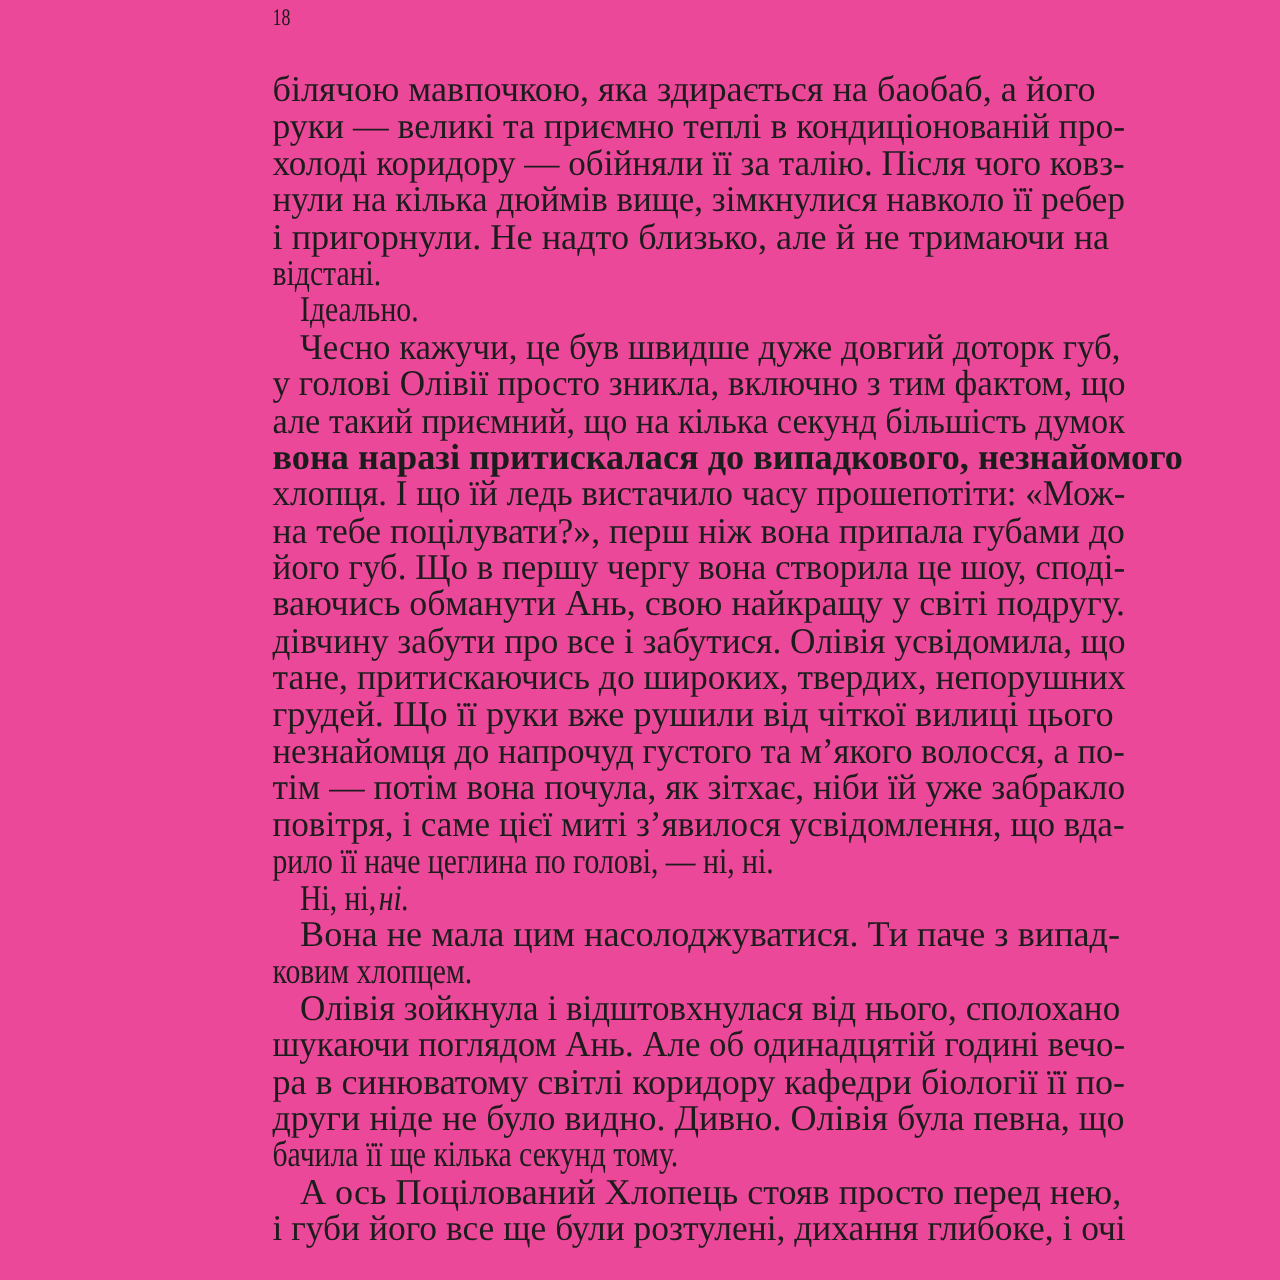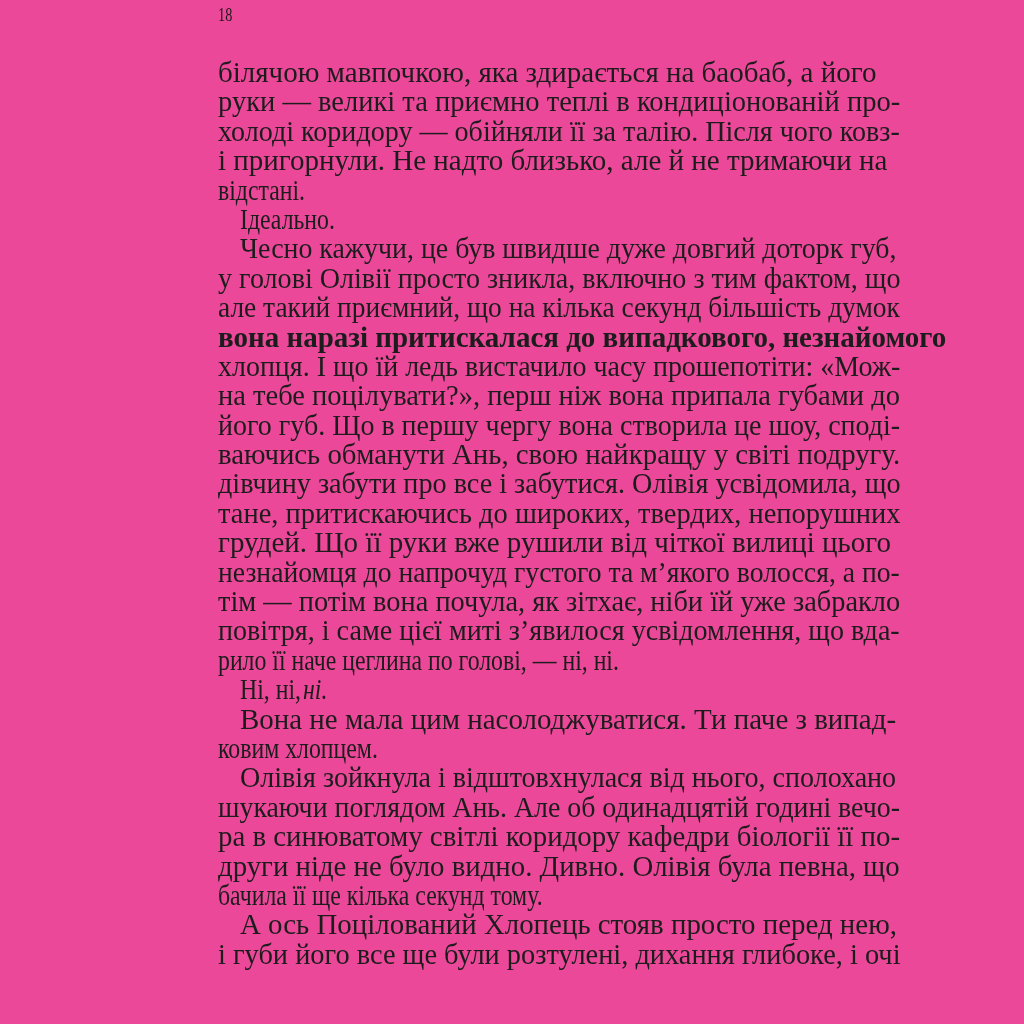--- a/index.html
+++ b/index.html
@@ -60,20 +60,21 @@
 </style>
 </head>
 <body>
 
 <div class="page">
   <div class="page-number">18</div>
   <div class="body-text" id="body-text">
       <div class="line justify"><span class="t" style="display: inline-block; text-align: left; transform: scaleX(1); width: 568px;">білячою мавпочкою, яка здирається на баобаб, а його</span></div>
       <div class="line justify"><span class="t" style="display: inline-block; text-align: left; transform: scaleX(0.983278); width: 598px;">руки — великі та приємно теплі в кондиціонованій про-</span></div>
       <div class="line justify"><span class="t" style="display: inline-block; text-align: left; transform: scaleX(0.968699); width: 607px;">холоді коридору — обійняли її за талію. Після чого ковз-</span></div>
+      <div class="line justify"><span class="t" style="display: inline-block; text-align: left; transform: scaleX(0.967105); width: 608px;">нули на кілька дюймів вище, зімкнулися навколо її ребер</span></div>
       <div class="line justify"><span class="t" style="display: inline-block; text-align: center; transform: scaleX(1); width: 577px;">і пригорнули. Не надто близько, але й не тримаючи на</span></div>
       <div class="line"><span class="t" style="display: inline-block; text-align: left; transform: scaleX(0.82);">відстані.</span></div>
       <div class="line indent"><span class="t" style="display: inline-block; text-align: left; transform: scaleX(0.82);">Ідеально.</span></div>
       <div class="line indent justify"><span class="t" style="display: inline-block; text-align: left; transform: scaleX(0.960951); width: 589px;">Чесно кажучи, це був швидше дуже довгий доторк губ,</span></div>
       <div class="line justify"><span class="t" style="display: inline-block; text-align: left; transform: scaleX(0.968699); width: 607px;">у голові Олівії просто зникла, включно з тим фактом, що</span></div>
       <div class="line justify"><span class="t" style="display: inline-block; text-align: left; transform: scaleX(0.945338); width: 622px;">але такий приємний, що на кілька секунд більшість думок</span></div>
       <div class="line justify"><span class="t" style="display: inline-block; text-align: left; transform: scaleX(1); width: 587px; font-weight: bold;">вона наразі притискалася до випадкового, незнайомого</span></div>
       <div class="line justify"><span class="t" style="display: inline-block; text-align: left; transform: scaleX(0.963934); width: 610px;">хлопця. І що їй ледь вистачило часу прошепотіти: «Мож-</span></div>
       <div class="line justify"><span class="t" style="display: inline-block; text-align: left; transform: scaleX(0.983278); width: 598px;">на тебе поцілувати?», перш ніж вона припала губами до</span></div>
       <div class="line justify"><span class="t" style="display: inline-block; text-align: left; transform: scaleX(0.965517); width: 609px;">його губ. Що в першу чергу вона створила це шоу, споді-</span></div>

